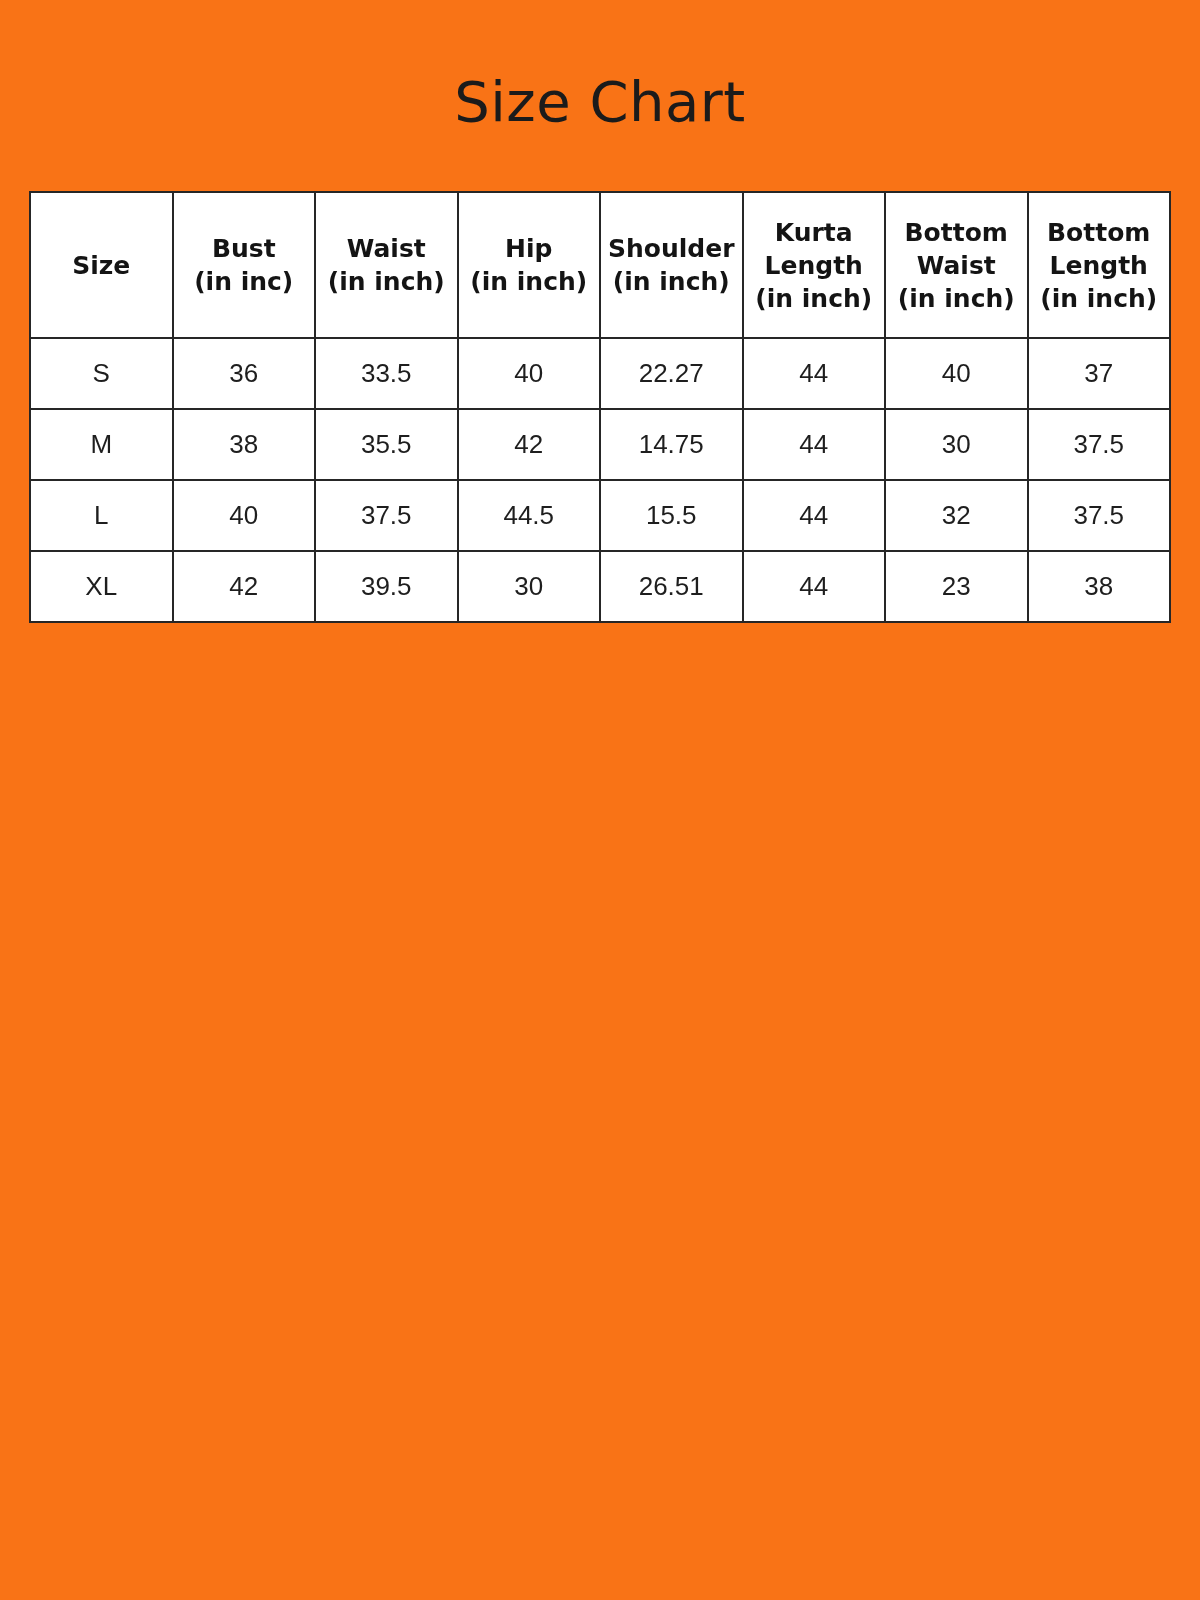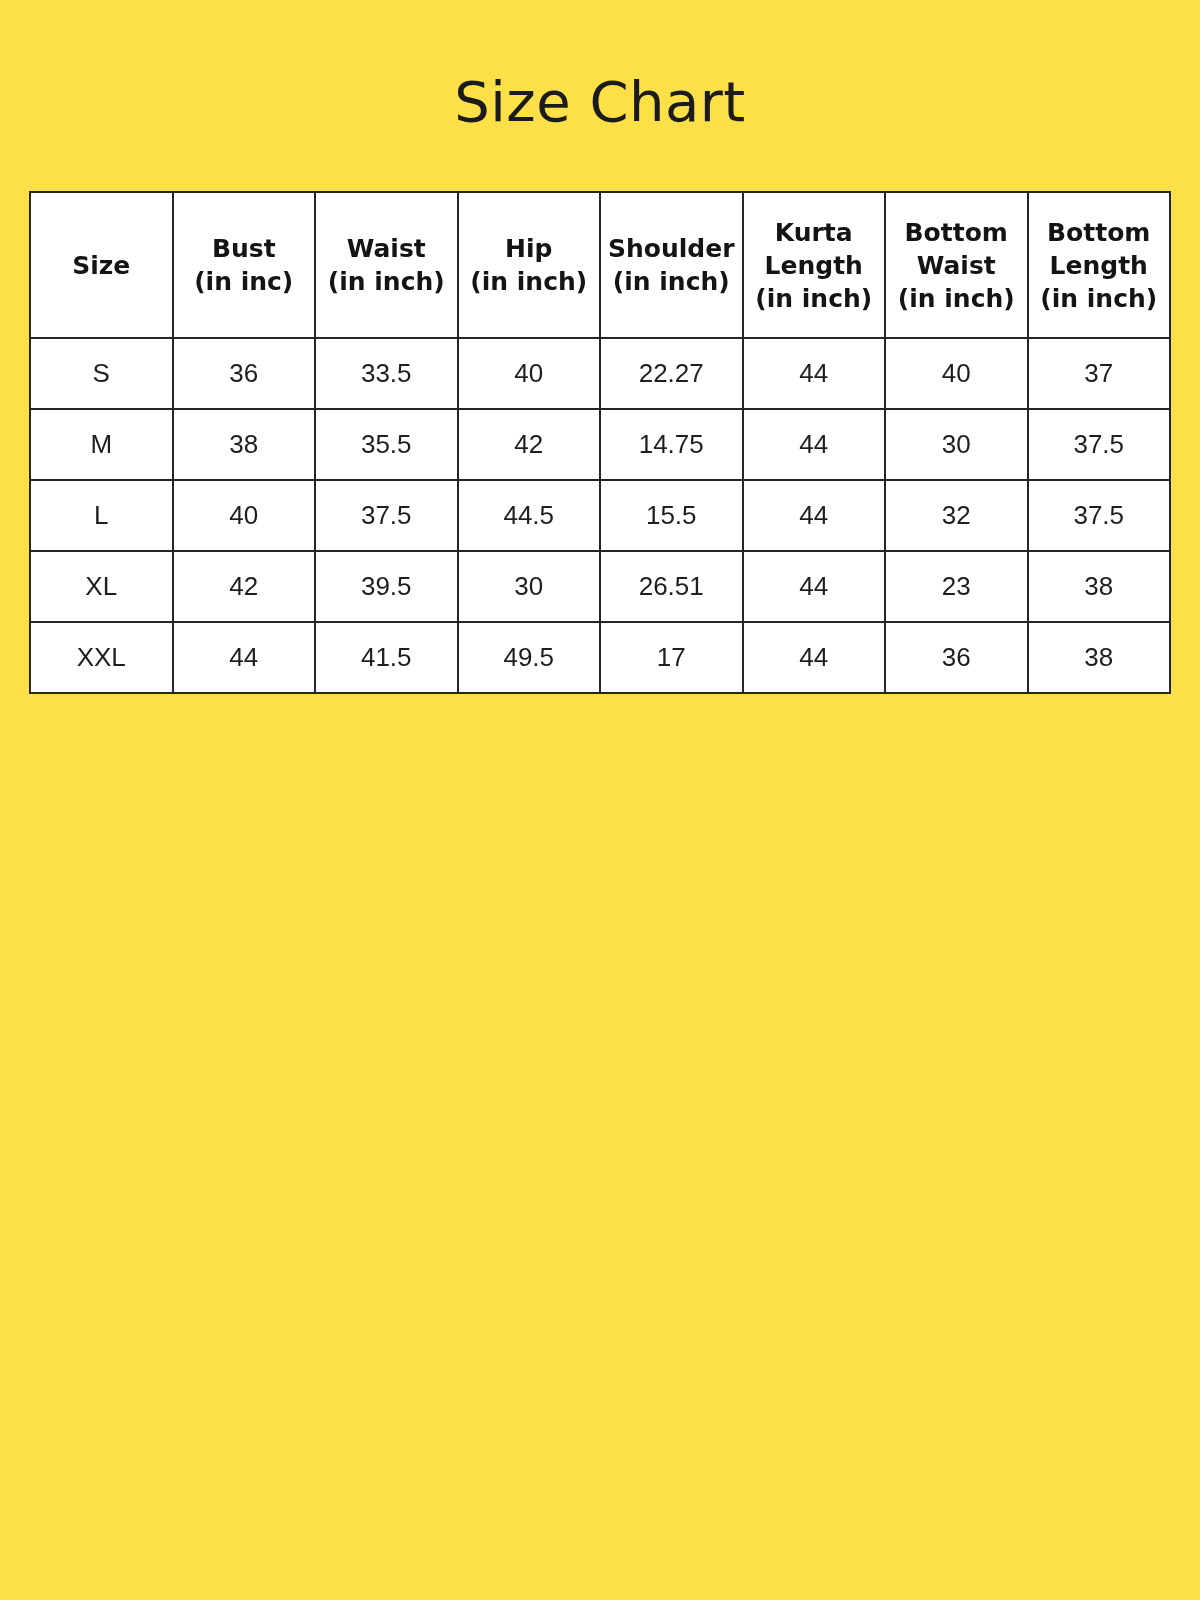--- a/index.html
+++ b/index.html
@@ -10,21 +10,21 @@
   }
   body {
     width: 1200px;
     height: 1600px;
     font-family: "Liberation Sans", sans-serif;
     color: #1d1d1d;
   }
   .page {
     width: 1200px;
     height: 1600px;
-    background: #fde047;
+    background: #f97316;
   }
   .title {
     margin: 0;
     padding-top: 70px;
     text-align: center;
     font-family: "DejaVu Sans", "Liberation Sans", sans-serif;
     font-weight: 500;
     font-size: 56px;
     line-height: 1.15;
     letter-spacing: 0.5px;
@@ -135,26 +135,16 @@
       <tr>
         <td>XL</td>
         <td>42</td>
         <td>39.5</td>
         <td>30</td>
         <td>26.51</td>
         <td>44</td>
         <td>23</td>
         <td>38</td>
       </tr>
-      <tr>
-        <td>XXL</td>
-        <td>44</td>
-        <td>41.5</td>
-        <td>49.5</td>
-        <td>17</td>
-        <td>44</td>
-        <td>36</td>
-        <td>38</td>
-      </tr>
     </tbody>
   </table>
 
 </div>
 
 </body></html>

